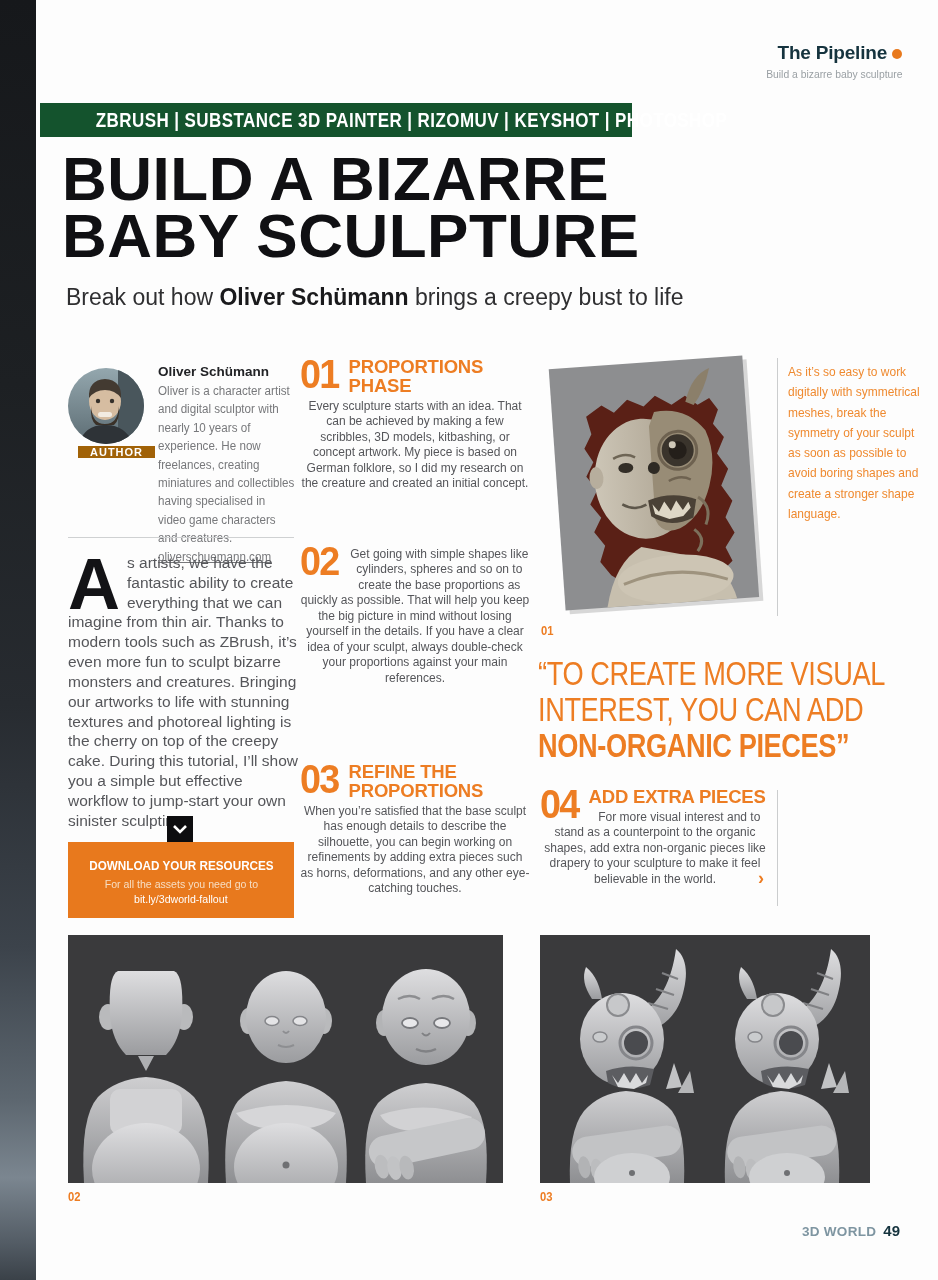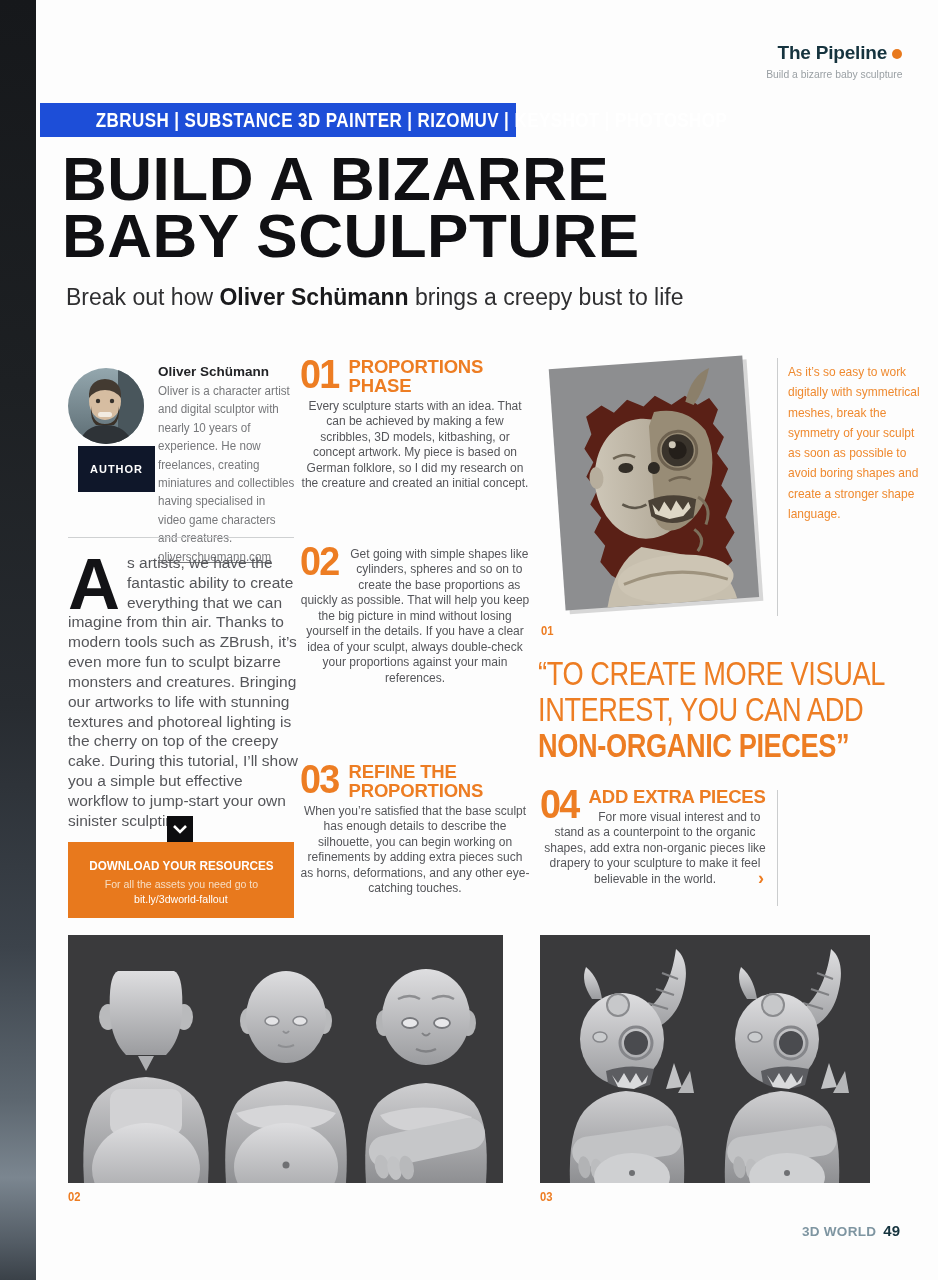--- a/index.html
+++ b/index.html
@@ -12,33 +12,33 @@
     background:linear-gradient(180deg,#16181b 0%,#1d2023 30%,#272b30 55%,#3c434b 74%,#5d6770 86%,#7b8690 92%,#545d66 97%,#3a4148 100%); }
 
   
   .brand { position:absolute; right:36px; top:42px; text-align:right; }
   .brand-name { font-size:19px; font-weight:800; color:#15333E; letter-spacing:-0.2px;margin-top:17px; }
   .brand-dot { display:inline-block; width:10px; height:10px; border-radius:50%; background:#E8791D; margin-left:5px; vertical-align:baseline; }
   .brand-sub { display:inline-block; font-size:11.5px; color:#9aa0a4; margin-top:3px;
     transform:scaleX(.9); transform-origin:100% 50%; white-space:nowrap; }
 
   
-  .swbar { position:absolute; left:40px; top:103px; width:476px; height:34px; background:#1d4ed8; text-align:center; line-height:34px; }
+  .swbar { position:absolute; left:40px; top:103px; width:592px; height:34px; background:#14532d; text-align:center; line-height:34px; }
   .swbar span { display:inline-block; color:#fff; font-weight:bold; font-size:20px; white-space:nowrap;
     transform:scaleX(.85); transform-origin:50% 50%; letter-spacing:.5px; }
 
   
   .headline { position:absolute; left:62px; top:150px; color:#101013; font-weight:800; font-size:62px; line-height:57px; letter-spacing:0.5px; }
   .standfirst { position:absolute; left:66px; top:284px; font-size:23px; color:#2f2f31; }
   .standfirst b { color:#1a1a1c; }
 
   
   .photo { position:absolute; left:68px; top:368px; width:76px; height:76px; border-radius:50%; overflow:hidden; }
-  .badge { position:absolute; left:78px; top:446px; background:#0f172a; color:#fff; font-size:11px; font-weight:bold;
-    letter-spacing:1px; padding:17px 12px; }
+  .badge { position:absolute; left:78px; top:446px; background:#a16207; color:#fff; font-size:11px; font-weight:bold;
+    letter-spacing:1px; padding:0 12px; }
   .author-info { position:absolute; left:158px; top:364px; width:140px; }
   .author-name { font-size:13.5px; font-weight:bold; color:#222326; margin-bottom:3px; }
   .author-bio { display:block; width:148px; transform:scaleX(.93); transform-origin:0 0;
     font-size:12.5px; line-height:1.47; color:#77787b; }
   .author-link { display:inline-block; font-size:12.5px; color:#77787b; text-decoration:underline; transform:scaleX(.93); transform-origin:0 0; }
   .rule { position:absolute; left:68px; top:537px; width:226px; border-top:1px solid #cfd1d2; }
 
   
   .intro { position:absolute; left:68px; top:553px; width:234px; font-size:15.5px; line-height:1.28; color:#55565a; }
   .dropcap { float:left; font-size:72px; line-height:56px; font-weight:800; color:#131316; margin:3px 7px 0 0; }

